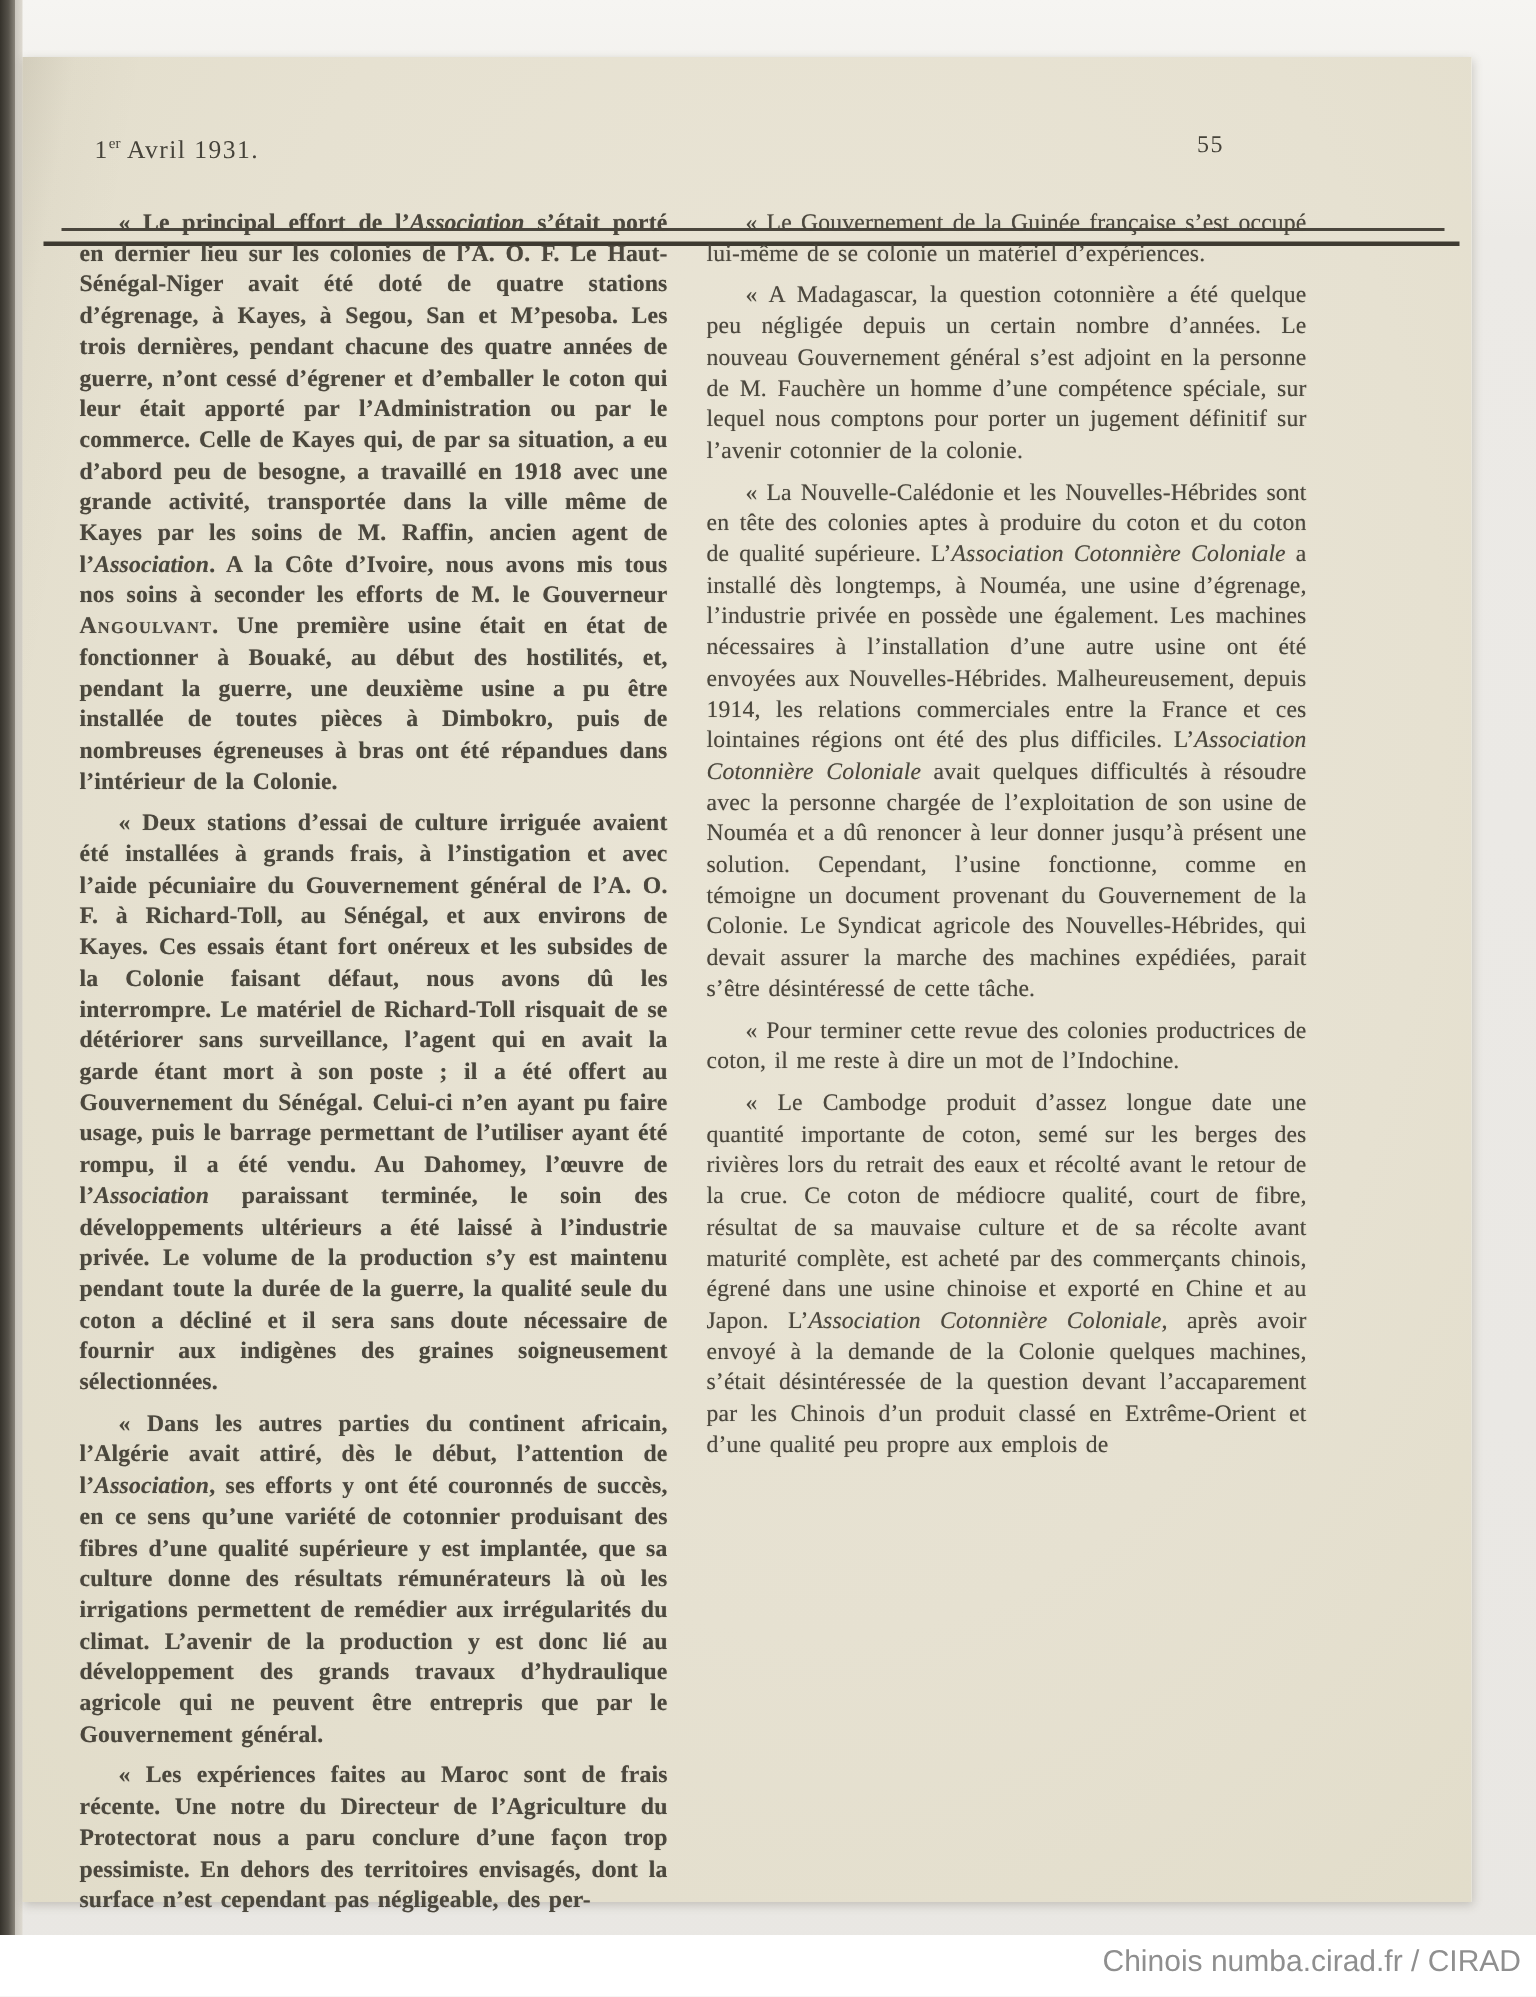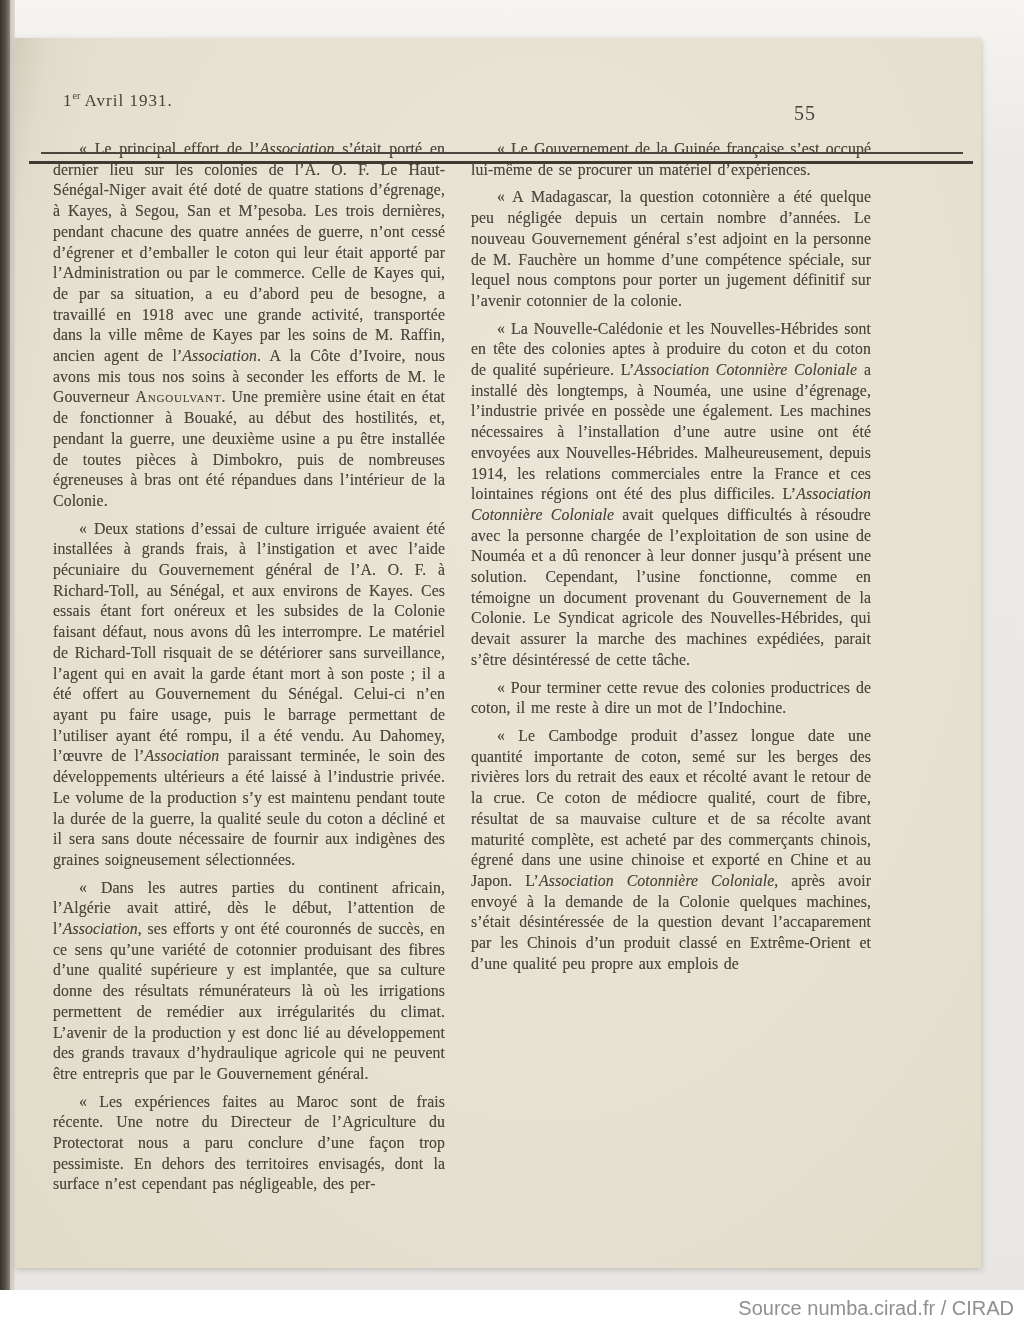--- a/index.html
+++ b/index.html
@@ -39,22 +39,22 @@
     font-size: 17px; color: #46433a; letter-spacing: 1px;
   }
   .header-date sup { font-size: 10px; letter-spacing: 0; }
   .header-title {
     position: absolute; left: 120px; right: 240px; top: 3px;
     text-align: center;
     font-size: 16.5px; color: #413e35; letter-spacing: 2.5px;
     white-space: nowrap;
   }
   .header-pagenum {
-    position: absolute; right: 165px; top: 16px;
-    font-size: 20px; color: #46433a; letter-spacing: 1px;
+    position: absolute; right: 165px; top: 2px;
+    font-size: 16px; color: #46433a; letter-spacing: 1px;
   }
   .rule-thin {
     position: absolute; left: 26px; right: 18px; top: 66px;
     height: 1.5px; background: #4a463d;
   }
   .rule-thick {
     position: absolute; left: 14px; right: 8px; top: 75px;
     height: 3px; background: #3e3a31;
   }
 
@@ -62,21 +62,21 @@
   .text-columns { position: absolute; left: 0; top: 101px; width: 100%; }
   .col {
     position: absolute; top: 0;
     font-size: 15.8px; line-height: 20.7px;
     color: #4b473d;
     text-align: justify;
     letter-spacing: 0.1px;
     word-spacing: 1.6px;
     text-shadow: 0 0 0.5px rgba(75,71,61,0.55);
   }
-  .col-left  { left: 38px;  width: 392px; }
+  .col-left  { left: 38px;  width: 392px; font-weight: bold; }
   .col-right { left: 456px; width: 400px; }
   .col p { margin: 0 0 7px 0; text-indent: 26px; }
   .col p.cont { text-indent: 0; }
   .col .i  { font-style: italic; }
   .col .sc { font-variant: small-caps; letter-spacing: 0.8px; }
 
   
   .footer-band {
     position: absolute; left: 0; top: 1290px; width: 1024px; height: 41px;
     background: #ffffff;
@@ -103,25 +103,25 @@
   </div>
 
   <div class="text-columns">
     <div class="col col-left">
         <p><span>« Le principal effort de l’</span><span class="i">Association</span><span> s’était porté en dernier lieu sur les colonies de l’A. O. F. Le Haut-Sénégal-Niger avait été doté de quatre stations d’égrenage, à Kayes, à Segou, San et M’pesoba. Les trois dernières, pendant chacune des quatre années de guerre, n’ont cessé d’égrener et d’emballer le coton qui leur était apporté par l’Administration ou par le commerce. Celle de Kayes qui, de par sa situation, a eu d’abord peu de besogne, a travaillé en 1918 avec une grande activité, transportée dans la ville même de Kayes par les soins de M. Raffin, ancien agent de l’</span><span class="i">Association</span><span>. A la Côte d’Ivoire, nous avons mis tous nos soins à seconder les efforts de M. le Gouverneur </span><span class="sc">Angoulvant</span><span>. Une première usine était en état de fonctionner à Bouaké, au début des hostilités, et, pendant la guerre, une deuxième usine a pu être installée de toutes pièces à Dimbokro, puis de nombreuses égreneuses à bras ont été répandues dans l’intérieur de la Colonie.</span></p>
         <p><span>« Deux stations d’essai de culture irriguée avaient été installées à grands frais, à l’instigation et avec l’aide pécuniaire du Gouvernement général de l’A. O. F. à Richard-Toll, au Sénégal, et aux environs de Kayes. Ces essais étant fort onéreux et les subsides de la Colonie faisant défaut, nous avons dû les interrompre. Le matériel de Richard-Toll risquait de se détériorer sans surveillance, l’agent qui en avait la garde étant mort à son poste ; il a été offert au Gouvernement du Sénégal. Celui-ci n’en ayant pu faire usage, puis le barrage permettant de l’utiliser ayant été rompu, il a été vendu. Au Dahomey, l’œuvre de l’</span><span class="i">Association</span><span> paraissant terminée, le soin des développements ultérieurs a été laissé à l’industrie privée. Le volume de la production s’y est maintenu pendant toute la durée de la guerre, la qualité seule du coton a décliné et il sera sans doute nécessaire de fournir aux indigènes des graines soigneusement sélectionnées.</span></p>
         <p><span>« Dans les autres parties du continent africain, l’Algérie avait attiré, dès le début, l’attention de l’</span><span class="i">Association</span><span>, ses efforts y ont été couronnés de succès, en ce sens qu’une variété de cotonnier produisant des fibres d’une qualité supérieure y est implantée, que sa culture donne des résultats rémunérateurs là où les irrigations permettent de remédier aux irrégularités du climat. L’avenir de la production y est donc lié au développement des grands travaux d’hydraulique agricole qui ne peuvent être entrepris que par le Gouvernement général.</span></p>
         <p><span>« Les expériences faites au Maroc sont de frais récente. Une notre du Directeur de l’Agriculture du Protectorat nous a paru conclure d’une façon trop pessimiste. En dehors des territoires envisagés, dont la surface n’est cependant pas négligeable, des per-</span></p>
       </div>
     <div class="col col-right">
-        <p><span>« Le Gouvernement de la Guinée française s’est occupé lui-même de se procurer un matériel d’expériences.</span></p>
+        <p><span>« Le Gouvernement de la Guinée française s’est occupé lui-même de se colonie un matériel d’expériences.</span></p>
         <p><span>« A Madagascar, la question cotonnière a été quelque peu négligée depuis un certain nombre d’années. Le nouveau Gouvernement général s’est adjoint en la personne de M. Fauchère un homme d’une compétence spéciale, sur lequel nous comptons pour porter un jugement définitif sur l’avenir cotonnier de la colonie.</span></p>
         <p><span>« La Nouvelle-Calédonie et les Nouvelles-Hébrides sont en tête des colonies aptes à produire du coton et du coton de qualité supérieure. L’</span><span class="i">Association Cotonnière Coloniale</span><span> a installé dès longtemps, à Nouméa, une usine d’égrenage, l’industrie privée en possède une également. Les machines nécessaires à l’installation d’une autre usine ont été envoyées aux Nouvelles-Hébrides. Malheureusement, depuis 1914, les relations commerciales entre la France et ces lointaines régions ont été des plus difficiles. L’</span><span class="i">Association Cotonnière Coloniale</span><span> avait quelques difficultés à résoudre avec la personne chargée de l’exploitation de son usine de Nouméa et a dû renoncer à leur donner jusqu’à présent une solution. Cependant, l’usine fonctionne, comme en témoigne un document provenant du Gouvernement de la Colonie. Le Syndicat agricole des Nouvelles-Hébrides, qui devait assurer la marche des machines expédiées, parait s’être désintéressé de cette tâche.</span></p>
         <p><span>« Pour terminer cette revue des colonies productrices de coton, il me reste à dire un mot de l’Indochine.</span></p>
         <p><span>« Le Cambodge produit d’assez longue date une quantité importante de coton, semé sur les berges des rivières lors du retrait des eaux et récolté avant le retour de la crue. Ce coton de médiocre qualité, court de fibre, résultat de sa mauvaise culture et de sa récolte avant maturité complète, est acheté par des commerçants chinois, égrené dans une usine chinoise et exporté en Chine et au Japon. L’</span><span class="i">Association Cotonnière Coloniale</span><span>, après avoir envoyé à la demande de la Colonie quelques machines, s’était désintéressée de la question devant l’accaparement par les Chinois d’un produit classé en Extrême-Orient et d’une qualité peu propre aux emplois de</span></p>
       </div>
   </div>
 
 </div>
 
 <div class="footer-band">
-  <div class="footer-credit">Source numba.cirad.fr / CIRAD</div>
+  <div class="footer-credit">Chinois numba.cirad.fr / CIRAD</div>
 </div>
 
 </body></html>

